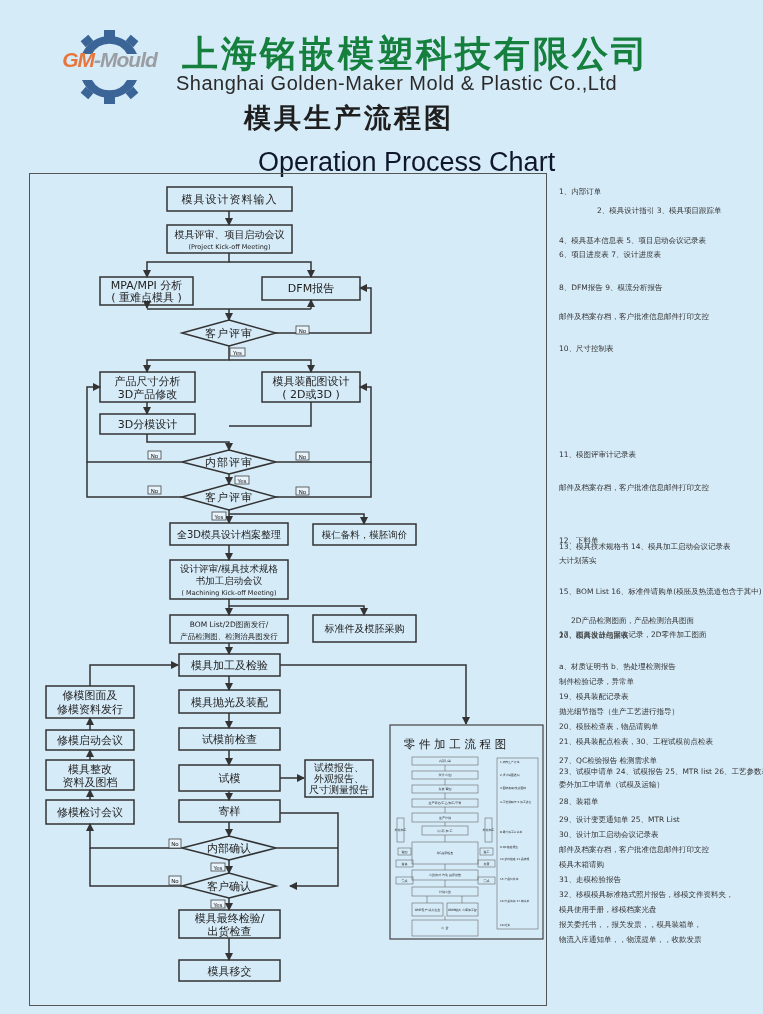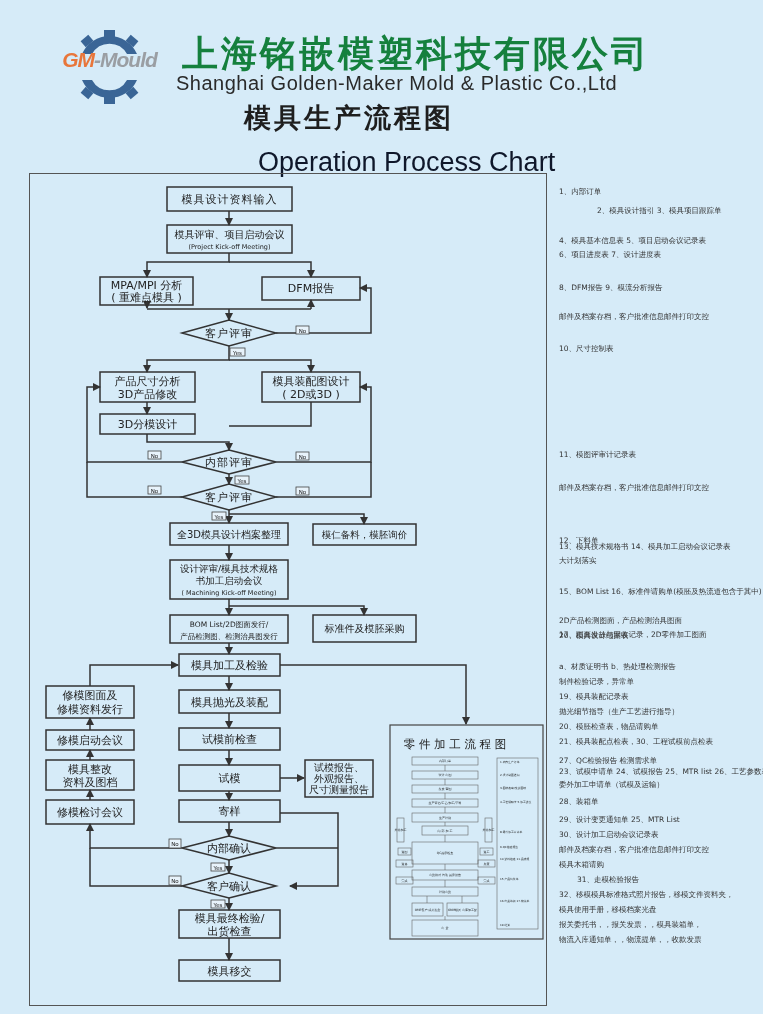--- a/index.html
+++ b/index.html
@@ -289,34 +289,34 @@
     <div class="abs notes" style="top: 283px;">8、DFM报告           9、模流分析报告</div>
     <div class="abs notes" style="top: 312px;">邮件及档案存档，客户批准信息邮件打印文控</div>
     <div class="abs notes" style="top: 344px;">10、尺寸控制表</div>
     <div class="abs notes" style="top: 450px;">11、模图评审计记录表</div>
     <div class="abs notes" style="top: 483px;">邮件及档案存档，客户批准信息邮件打印文控</div>
     <div class="abs notes" style="top: 492px; margin-top: 44px;">12、下料单</div>
     <div class="abs notes" style="top: 542px;">13、模具技术规格书  14、模具加工启动会议记录表</div>
     <div class="abs notes" style="top: 556px;">大计划落实</div>
     <div class="abs notes" style="top: 587px;">15、BOM List   16、标准件请购单(模胚及热流道包含于其中)</div>
     <div class="abs notes" style="top: 630px;">17、图面发放与回收记录，2D零件加工图面</div>
-    <div class="abs notes" style="top: 616px;">2D产品检测图面，产品检测治具图面</div>
+    <div class="abs notes" style="top: 616px; margin-left: 12px;">2D产品检测图面，产品检测治具图面</div>
     <div class="abs notes" style="top: 631px;">20、模具设计结案表</div>
     <div class="abs notes" style="top: 662px;">a、材质证明书  b、热处理检测报告</div>
     <div class="abs notes" style="top: 677px;">制件检验记录，异常单</div>
     <div class="abs notes" style="top: 692px;">19、模具装配记录表</div>
     <div class="abs notes" style="top: 707px;">抛光细节指导（生产工艺进行指导）</div>
     <div class="abs notes" style="top: 722px;">20、模胚检查表，物品请购单</div>
     <div class="abs notes" style="top: 737px;">21、模具装配点检表，30、工程试模前点检表</div>
     <div class="abs notes" style="top: 780px;">委外加工申请单（试模及运输）</div>
     <div class="abs notes" style="top: 767px;">23、试模申请单 24、试模报告 25、MTR list  26、工艺参数表</div>
     <div class="abs notes" style="top: 756px;">27、QC检验报告 检测需求单</div>
     <div class="abs notes" style="top: 797px;">28、装箱单</div>
     <div class="abs notes" style="top: 815px;">29、设计变更通知单  25、MTR List</div>
     <div class="abs notes" style="top: 830px;">30、设计加工启动会议记录表</div>
     <div class="abs notes" style="top: 845px;">邮件及档案存档，客户批准信息邮件打印文控</div>
     <div class="abs notes" style="top: 860px;">模具木箱请购</div>
-    <div class="abs notes" style="top: 875px; margin-left: 18px;">31、走模检验报告</div>
+    <div class="abs notes" style="top: 875px;">31、走模检验报告</div>
     <div class="abs notes" style="top: 890px;">32、移模模具标准格式照片报告，移模文件资料夹，</div>
     <div class="abs notes" style="top: 905px;">模具使用手册，移模档案光盘</div>
     <div class="abs notes" style="top: 920px;">报关委托书，，报关发票，，模具装箱单，</div>
     <div class="abs notes" style="top: 935px; text-align: center;">物流入库通知单，，物流提单，，收款发票</div>
   </div>
 
 </body></html>

